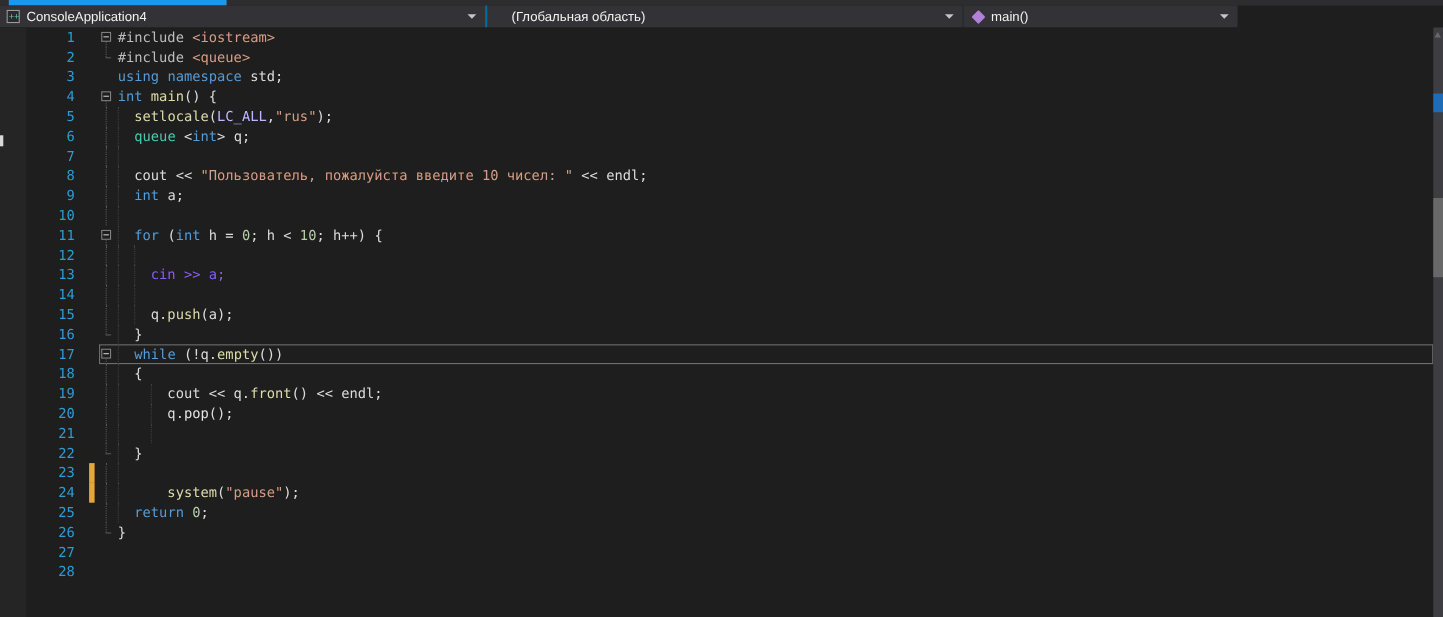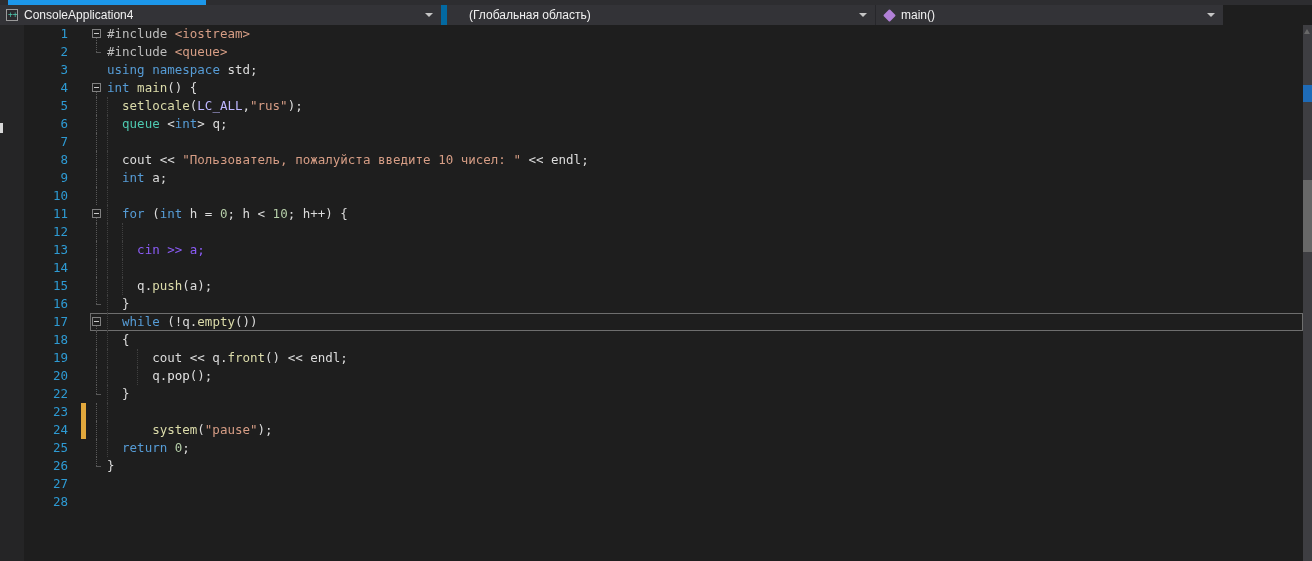--- a/index.html
+++ b/index.html
@@ -6,27 +6,27 @@
   body{
     width:1312px;height:561px;overflow:hidden;position:relative;
     background:var(--background,#1E1E1E);
     font-family:"Liberation Sans",sans-serif;
   }
   
   .topstrip{position:absolute;left:0;top:0;width:1312px;height:5px;background:var(--top-strip,#2D2D30);}
   .accent{position:absolute;left:8px;top:0;width:198px;height:5px;background:var(--active-tab-accent,#1C97EA);}
   
   .navbar{
-    position:absolute;left:0;top:5px;width:1223px;height:20px;
+    position:absolute;left:0;top:5px;width:1125px;height:20px;
     background:var(--navbar-bg,#333337);color:var(--navbar-text,#F1F1F1);
     display:flex;font-size:12px;line-height:20px;
   }
   .combo{display:flex;align-items:center;position:relative;box-sizing:border-box;}
   .combo-1{width:441px;padding-left:6px;}
-  .combo-2{width:434px;padding-left:22px;border-left:6px solid #0369a1;}
+  .combo-2{width:434px;padding-left:22px;border-left:2px solid #0369a1;}
   .combo-3{flex:1;padding-left:9px;border-left:1px solid #27272B;}
   .combo .label{white-space:nowrap;overflow:hidden;}
   .combo .spacer{flex:1;}
   .chev{width:8px;height:8px;margin-right:9px;position:relative;flex:none;}
   .chev::after{
     content:"";position:absolute;left:1px;top:2px;
     border-left:4px solid transparent;border-right:4px solid transparent;border-top:4px solid #C5C5C5;
   }
   .proj-icon{
     width:12px;height:12px;margin-right:6px;flex:none;box-sizing:border-box;
@@ -314,20 +314,30 @@
         <div class="num">20</div>
         <div class="chg"></div>
         <div class="body">
           <div class="fold">
             <i class="fl f"></i>
           </div>
           <div class="code"><i class="g" style="left: calc(0ch + 3px);"></i><i class="g" style="left: calc(4ch + 3px);"></i><span style="color: rgb(220, 220, 220);">      q.</span><span style="color: #e5e5e5;">pop</span><span style="color: rgb(220, 220, 220);">();</span></div>
         </div>
       </div>
       <div class="row">
+        <div class="num">21</div>
+        <div class="chg"></div>
+        <div class="body">
+          <div class="fold">
+            <i class="fl f"></i>
+          </div>
+          <div class="code"><i class="g" style="left: calc(0ch + 3px);"></i><i class="g" style="left: calc(4ch + 3px);"></i></div>
+        </div>
+      </div>
+      <div class="row">
         <div class="num">22</div>
         <div class="chg"></div>
         <div class="body">
           <div class="fold">
             <i class="fl t"></i>
             <i class="tk"></i>
           </div>
           <div class="code"><i class="g" style="left: calc(0ch + 3px);"></i><span style="color: rgb(220, 220, 220);">  }</span></div>
         </div>
       </div>

